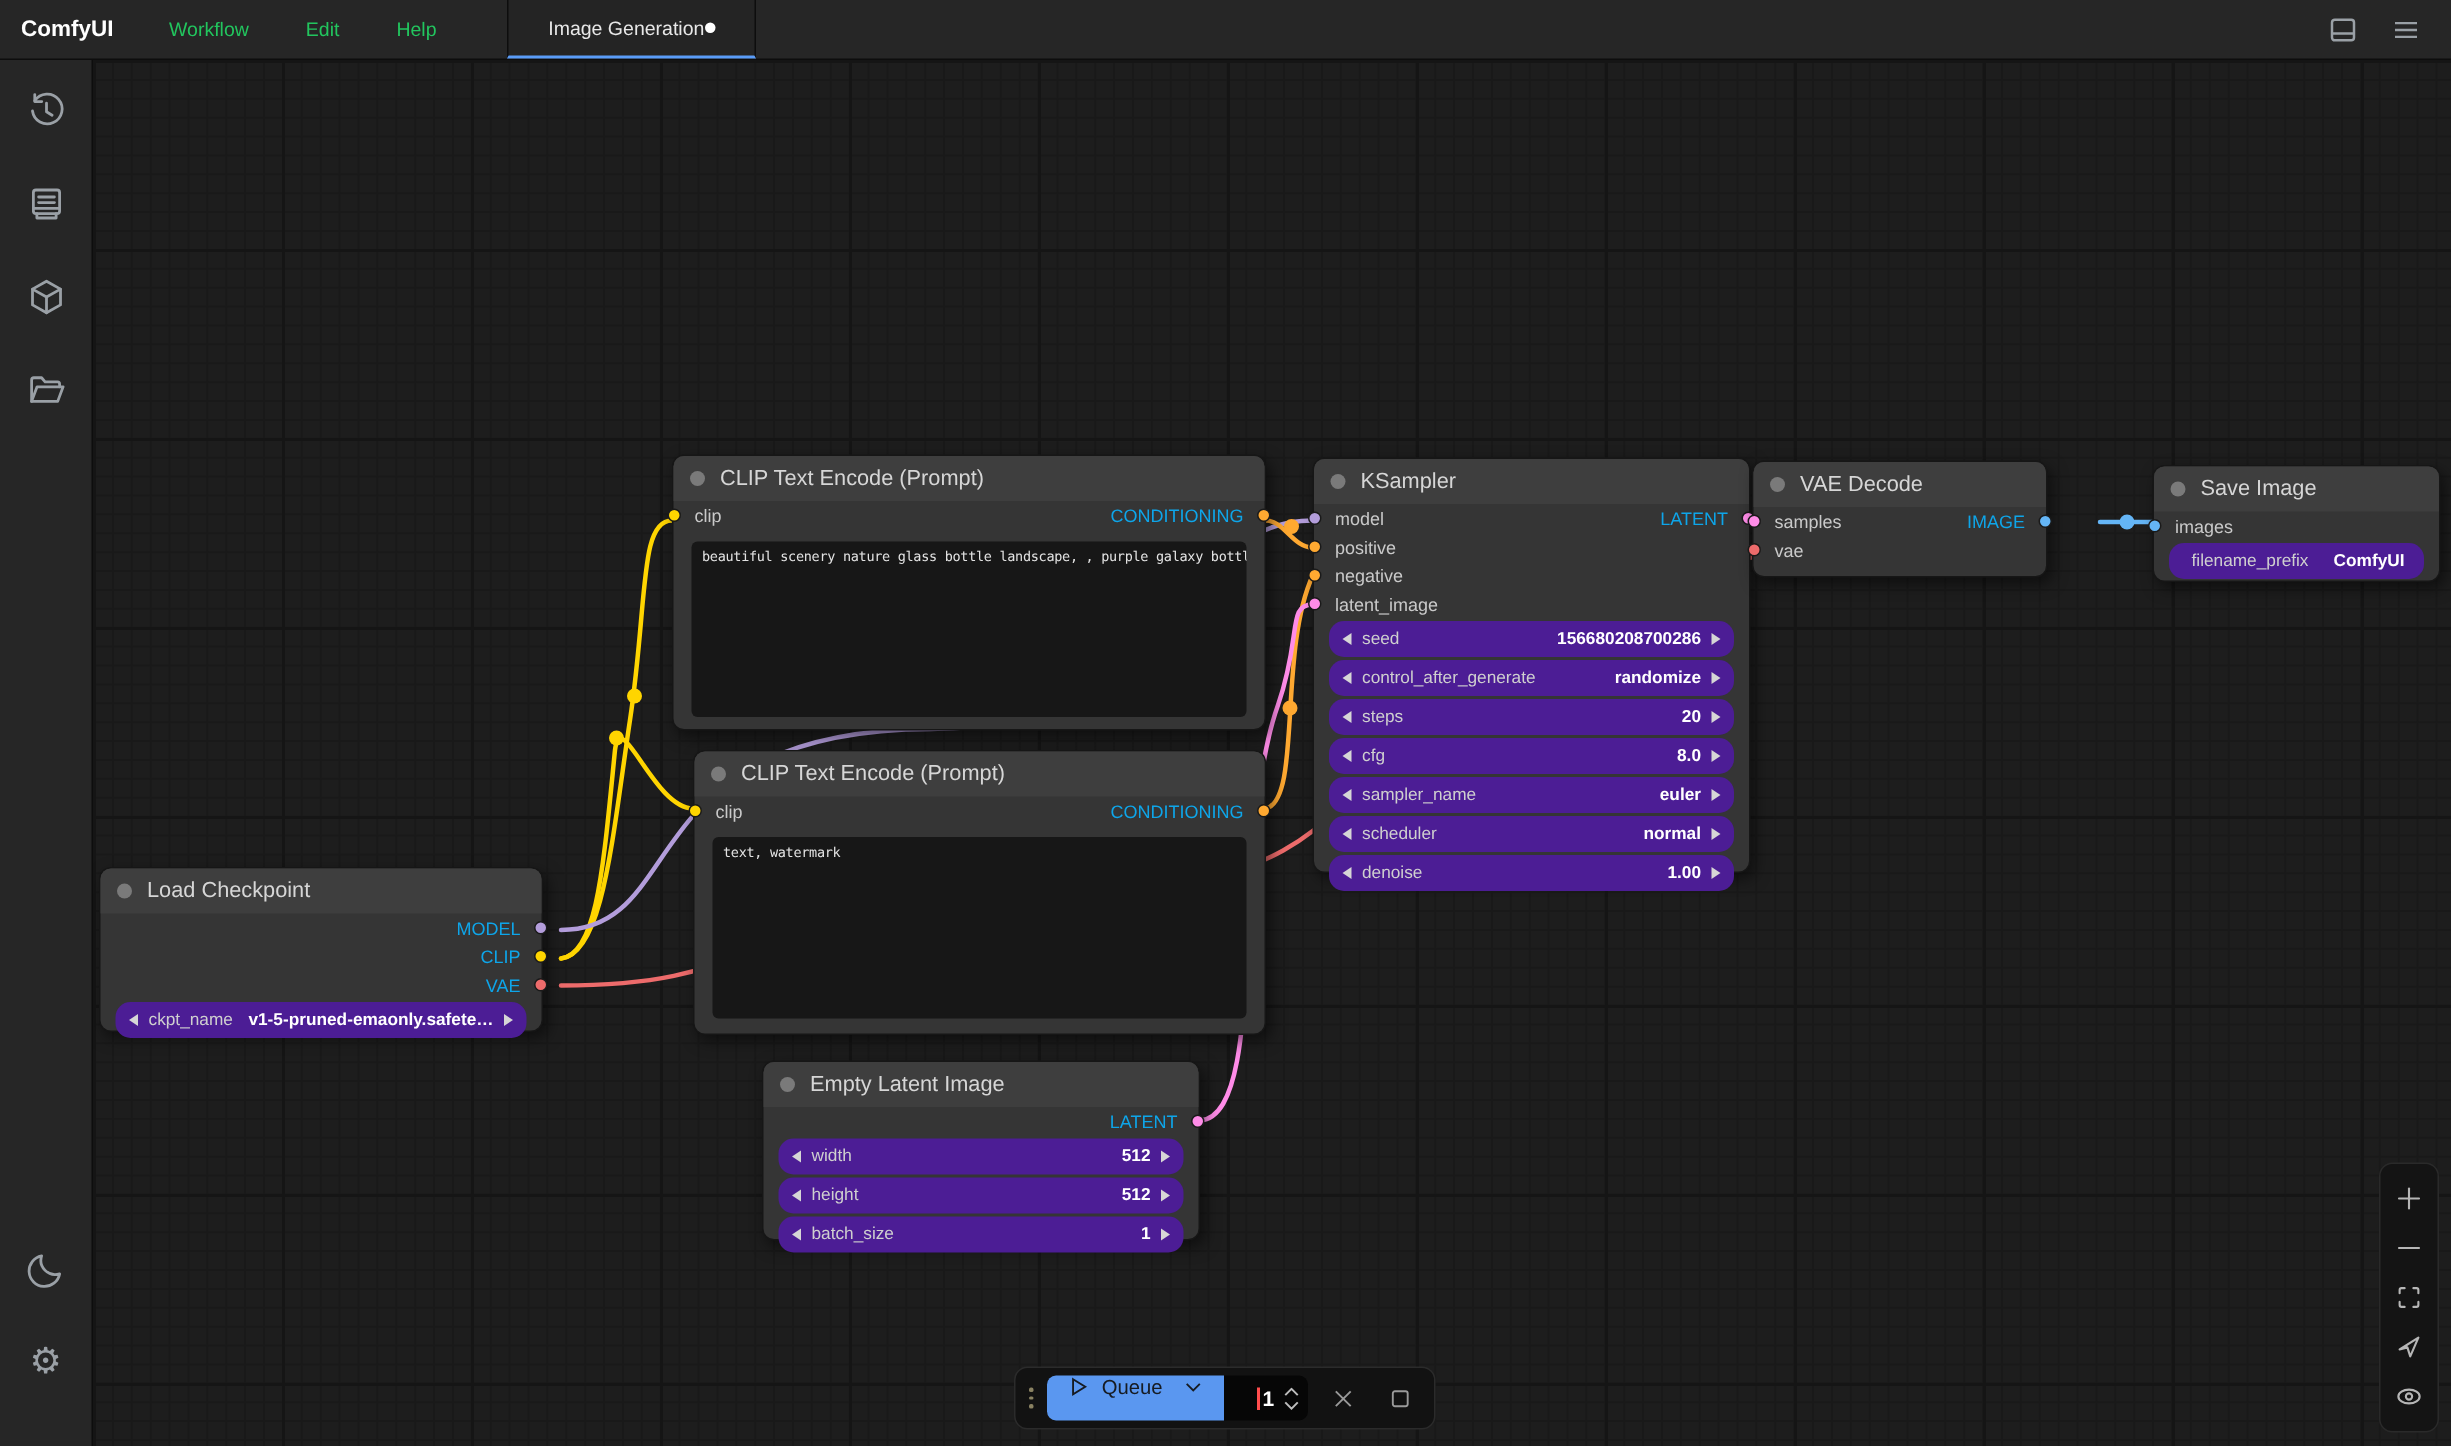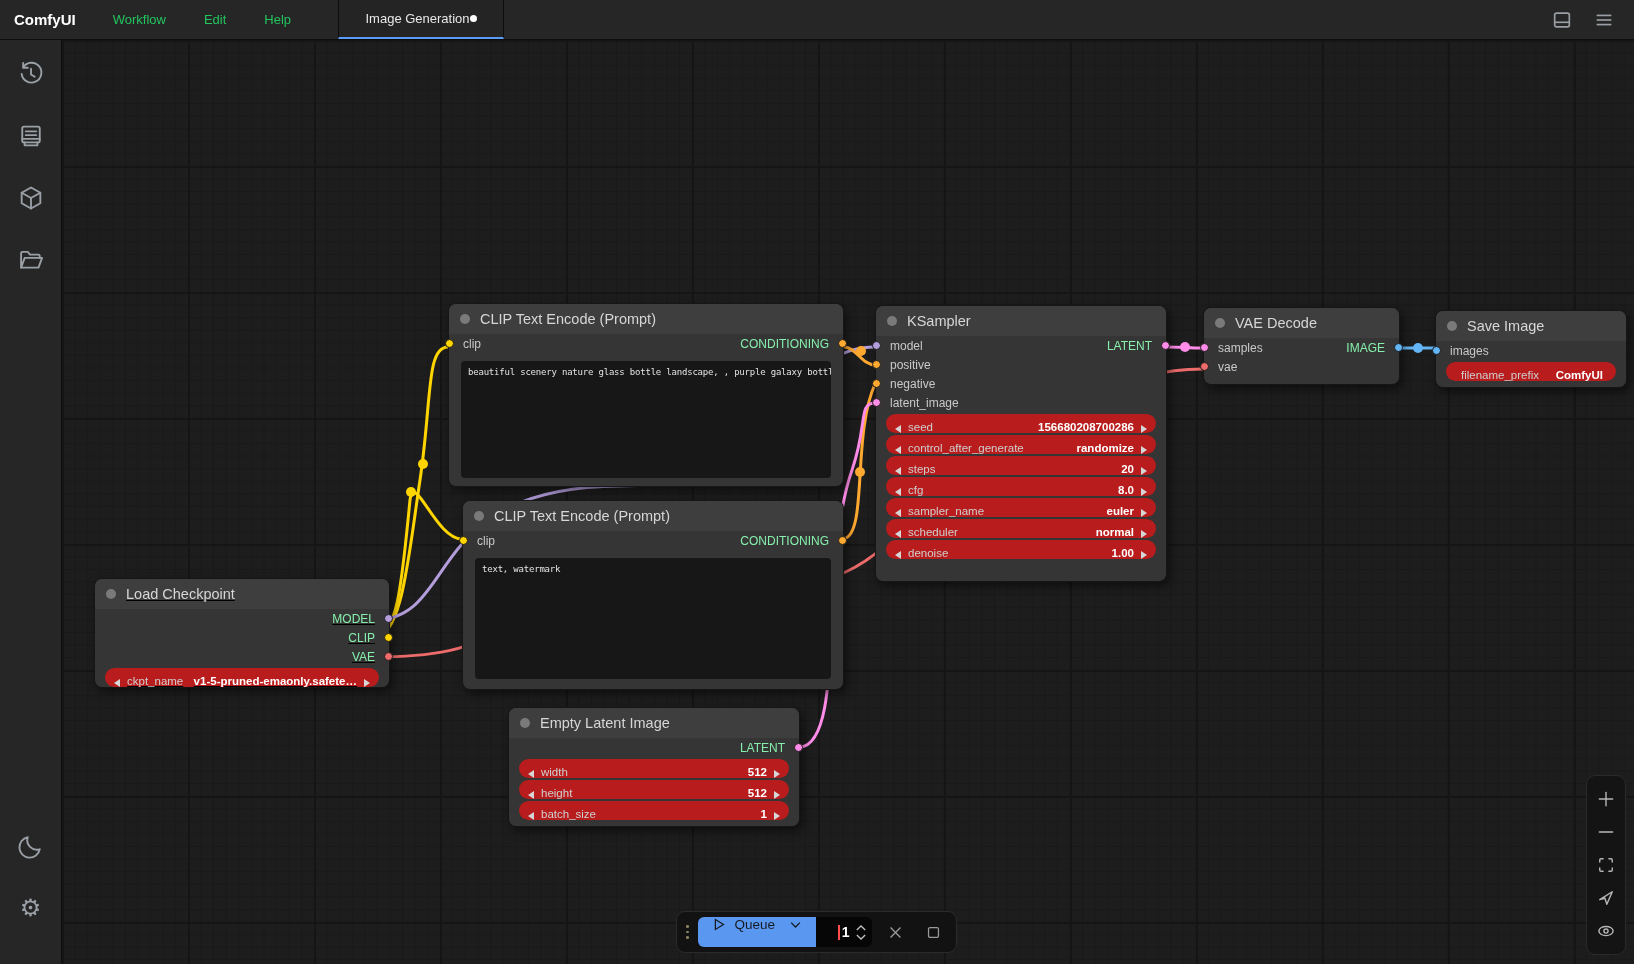--- a/index.html
+++ b/index.html
@@ -47,30 +47,30 @@
 
   
   .node { position:absolute; background:#353535; border:1px solid #161616; border-radius:8px;
           box-shadow:3px 4px 10px rgba(0,0,0,.5); z-index:10; }
   .node-title { height:30px; background:#3e3e3e; border-radius:7px 7px 0 0; display:flex;
                 align-items:center; gap:10px; padding:12px 11px; color:#d6d6d6; font-size:14.5px; }
   .collapse-dot { width:10px; height:10px; border-radius:50%; background:#7a7a7a; flex:0 0 auto; }
   .slot-row { position:relative; height:19px; display:flex; align-items:center;
               padding:0 14px; color:#c9c9c9; font-size:12px; }
   .slot-row .left  { display:flex; align-items:center; }
-  .slot-row .right { margin-left:auto; display:flex; align-items:center; color:#86efac; }
+  .slot-row .right { margin-left:auto; display:flex; align-items:center; color:#0ea5e9; }
   .port { position:absolute; top:50%; margin-top:-4.5px; width:9px; height:9px; border-radius:50%;
           border:1px solid #1a1a1a; }
   .port.in  { left:-4px; }
   .port.out { right:-4px; }
   .p-model {background:#b39ddb;} .p-clip {background:#ffd500;} .p-vae {background:#ed6b6b;}
   .p-cond {background:#ffa931;} .p-latent {background:#ff8ce8;} .p-image {background:#64b5f6;}
 
-  .widget { height:19px; margin:2px 10px; background:#b91c1c; border-radius:10px;
-            display:flex; align-items:flex-end; padding:0 9px; font-size:11.5px; color:#cfcfcf; }
+  .widget { height:19px; margin:2px 10px; background:#4c1d95; border-radius:10px;
+            display:flex; align-items:center; padding:12px 9px; font-size:11.5px; color:#cfcfcf; }
   .w-arr-l { width:0; height:0; border-top:4px solid transparent; border-bottom:4px solid transparent;
              border-right:6px solid #d6d6d6; margin-right:7px; }
   .w-arr-r { width:0; height:0; border-top:4px solid transparent; border-bottom:4px solid transparent;
              border-left:6px solid #d6d6d6; margin-left:7px; }
   .w-value { margin-left:auto; font-weight:bold; color:#fff; }
   .prompt-box { margin:8px 12px 0 12px; background:#171717; border-radius:4px; padding:6px 7px;
                 font-family:"DejaVu Sans Mono", monospace; font-size:9px; letter-spacing:-.2px;
                 color:#e3e3e3; white-space:nowrap; overflow:hidden; }
 
   
@@ -183,21 +183,21 @@
     <path d="M1105,307 C1119,307 1127,308 1141,308" stroke="#ff8ce8"></path>
     <path d="M1338,308 C1352,308 1359,308 1373,308" stroke="#64b5f6"></path>
     <circle cx="349" cy="452" r="5" fill="#ffd500"></circle>
     <circle cx="361" cy="424" r="5" fill="#ffd500"></circle>
     <circle cx="799" cy="311" r="5" fill="#ffa931"></circle>
     <circle cx="798" cy="432" r="5" fill="#ffa931"></circle>
     <circle cx="1123" cy="307" r="5" fill="#ff8ce8"></circle>
     <circle cx="1356" cy="308" r="5" fill="#64b5f6"></circle>
   </svg>
 
-  <div class="node" style="left:32px; top:538px; width:296px; height:110px;text-decoration:underline;">
+  <div class="node" style="left:4px; top:538px; width:296px; height:110px;">
     <div class="node-title">
       <span class="collapse-dot"></span>
       <span>Load Checkpoint</span>
     </div>
     <div class="slot-row">
       <span class="right">MODEL</span>
       <span class="port out p-model"></span>
     </div>
     <div class="slot-row">
       <span class="right">CLIP</span>
@@ -332,21 +332,21 @@
       <span class="w-arr-r"></span>
     </div>
     <div class="widget">
       <span class="w-arr-l"></span>
       <span>denoise</span>
       <span class="w-value">1.00</span>
       <span class="w-arr-r"></span>
     </div>
   </div>
 
-  <div class="node" style="left:1141px; top:267px; width:197px; height:78px;">
+  <div class="node" style="left:1106px; top:267px; width:197px; height:78px;">
     <div class="node-title">
       <span class="collapse-dot"></span>
       <span>VAE Decode</span>
     </div>
     <div class="slot-row">
       <span class="left">samples</span>
       <span class="port in p-latent"></span>
       <span class="right">IMAGE</span>
       <span class="port out p-image"></span>
     </div>

